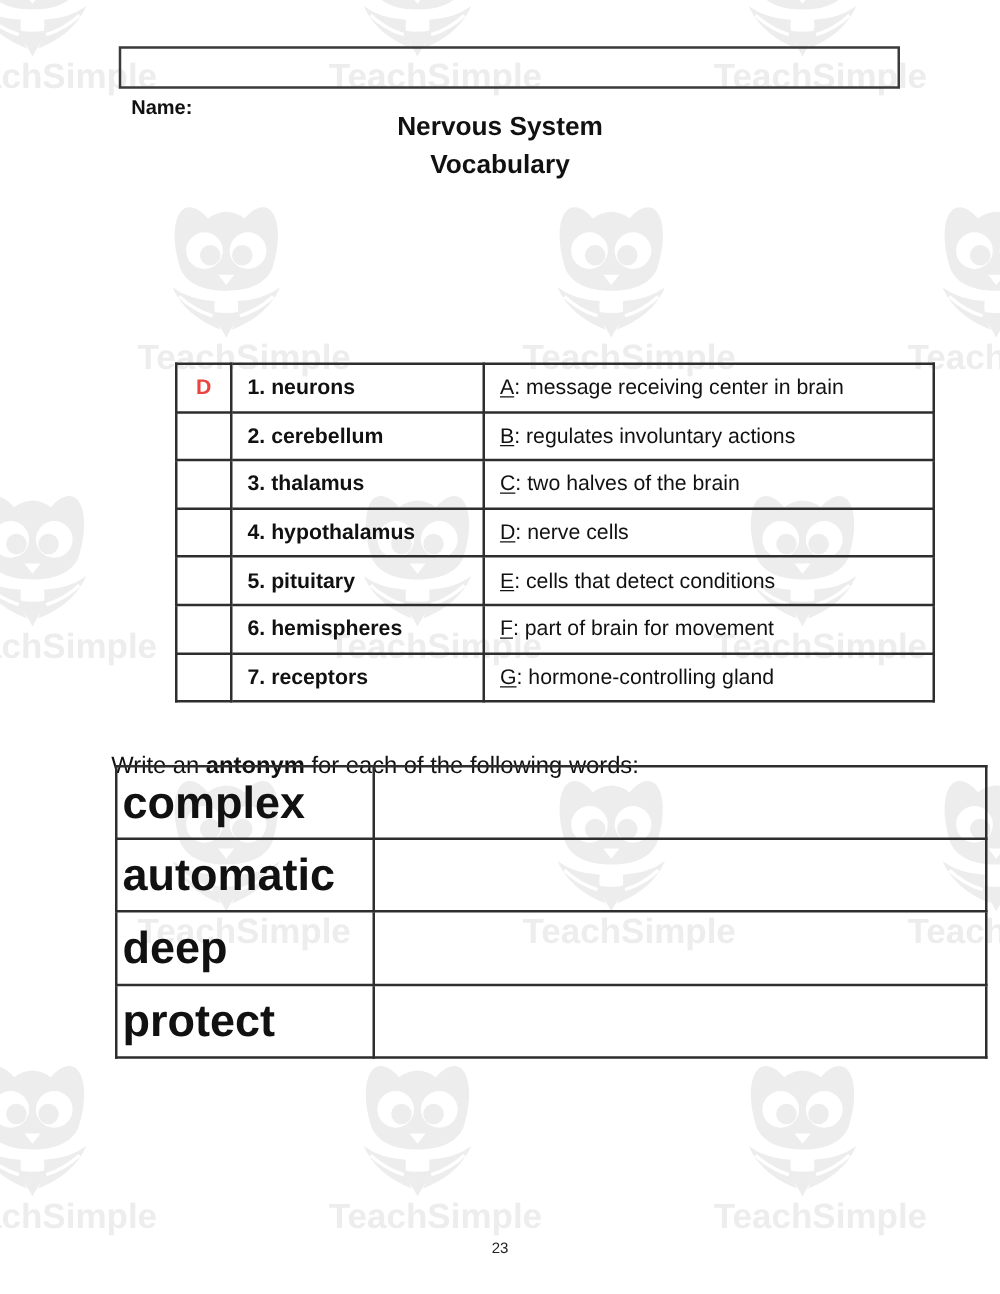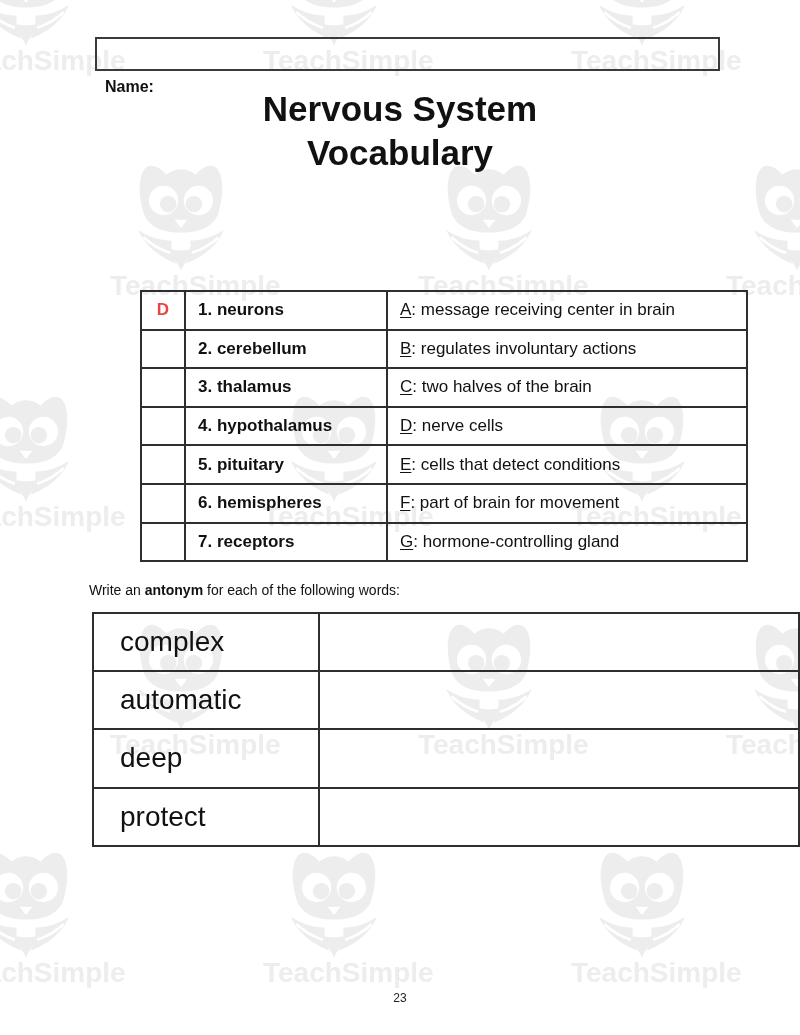--- a/index.html
+++ b/index.html
@@ -18,45 +18,45 @@
   
   #content{position:absolute;inset:0;z-index:1;}
   .name-box{
     position:absolute;left:95px;top:37px;width:621px;height:30px;
     border:2px solid #3a3a3a;background:transparent;
   }
   .name-label{font-size:16px;font-weight:bold;padding:5px 0 0 8px;display:inline-block;margin-top:34px;}
   .title-block{position:absolute;left:0;top:82px;width:800px;text-align:center;line-height:1;}
   .title-lesson{font-size:24px;font-weight:bold;vertical-align:baseline;}
   .title-number{font-size:38px;font-weight:bold;vertical-align:baseline;margin-left:8px;}
-  .title-line{font-size:35px;font-weight:bold;margin-top:9px;}
+  .title-line{font-size:21px;font-weight:bold;margin-top:9px;}
   .instructions{position:absolute;left:95px;top:205px;font-size:17px;line-height:21.5px;}
   
   .match-table{
     position:absolute;left:140px;top:290px;border-collapse:collapse;table-layout:fixed;
   }
   .match-table td{
     border:2px solid var(--border);height:36.6px;font-size:17px;
     background:transparent;vertical-align:middle;padding:0;
   }
   .match-table td.ans{width:42px;text-align:center;font-weight:bold;color:var(--red);}
   .match-table td.word{width:188px;font-weight:bold;padding-left:12px;}
   .match-table td.def{width:346px;padding-left:12px;}
   .u{text-decoration:underline;text-underline-offset:2px;}
   
-  .ant-prompt{position:absolute;left:89px;top:582px;font-size:14px;}
+  .ant-prompt{position:absolute;left:89px;top:602px;font-size:19px;}
   .ant-prompt b{font-weight:bold;}
   .ant-table{
     position:absolute;left:92px;top:612px;border-collapse:collapse;table-layout:fixed;
   }
   .ant-table td{
     border:2px solid var(--border);height:56.2px;background:transparent;
     vertical-align:middle;padding:0;
   }
-  .ant-table td.aword{width:200px;font-size:28px;padding-left:26px;}
+  .ant-table td.aword{width:200px;font-size:36px;padding-left:4px;font-weight:bold;}
   .ant-table td.ablank{width:488px;}
   .page-num{position:absolute;left:0;top:991px;width:800px;text-align:center;font-size:12px;color:#222;}
 </style>
 </head>
 <body style="--red: #ea4440; --wm: #ededed; --border: #2e2e2e;">
 
 <div id="watermarks">
 <svg class="wm-owl" style="left:-20px;top:-63px" viewBox="0 0 100 120" xmlns="http://www.w3.org/2000/svg">
   <path fill="var(--wm)" d="M10,58 C1,30 5,9 14,5 C21,2 29,8 34,14 C39,10 45,8 50,8
     C55,8 61,10 66,14 C71,8 79,2 86,5 C95,9 99,30 90,58 C84,71 70,77 50,77 C30,77 16,71 10,58 Z"></path>

